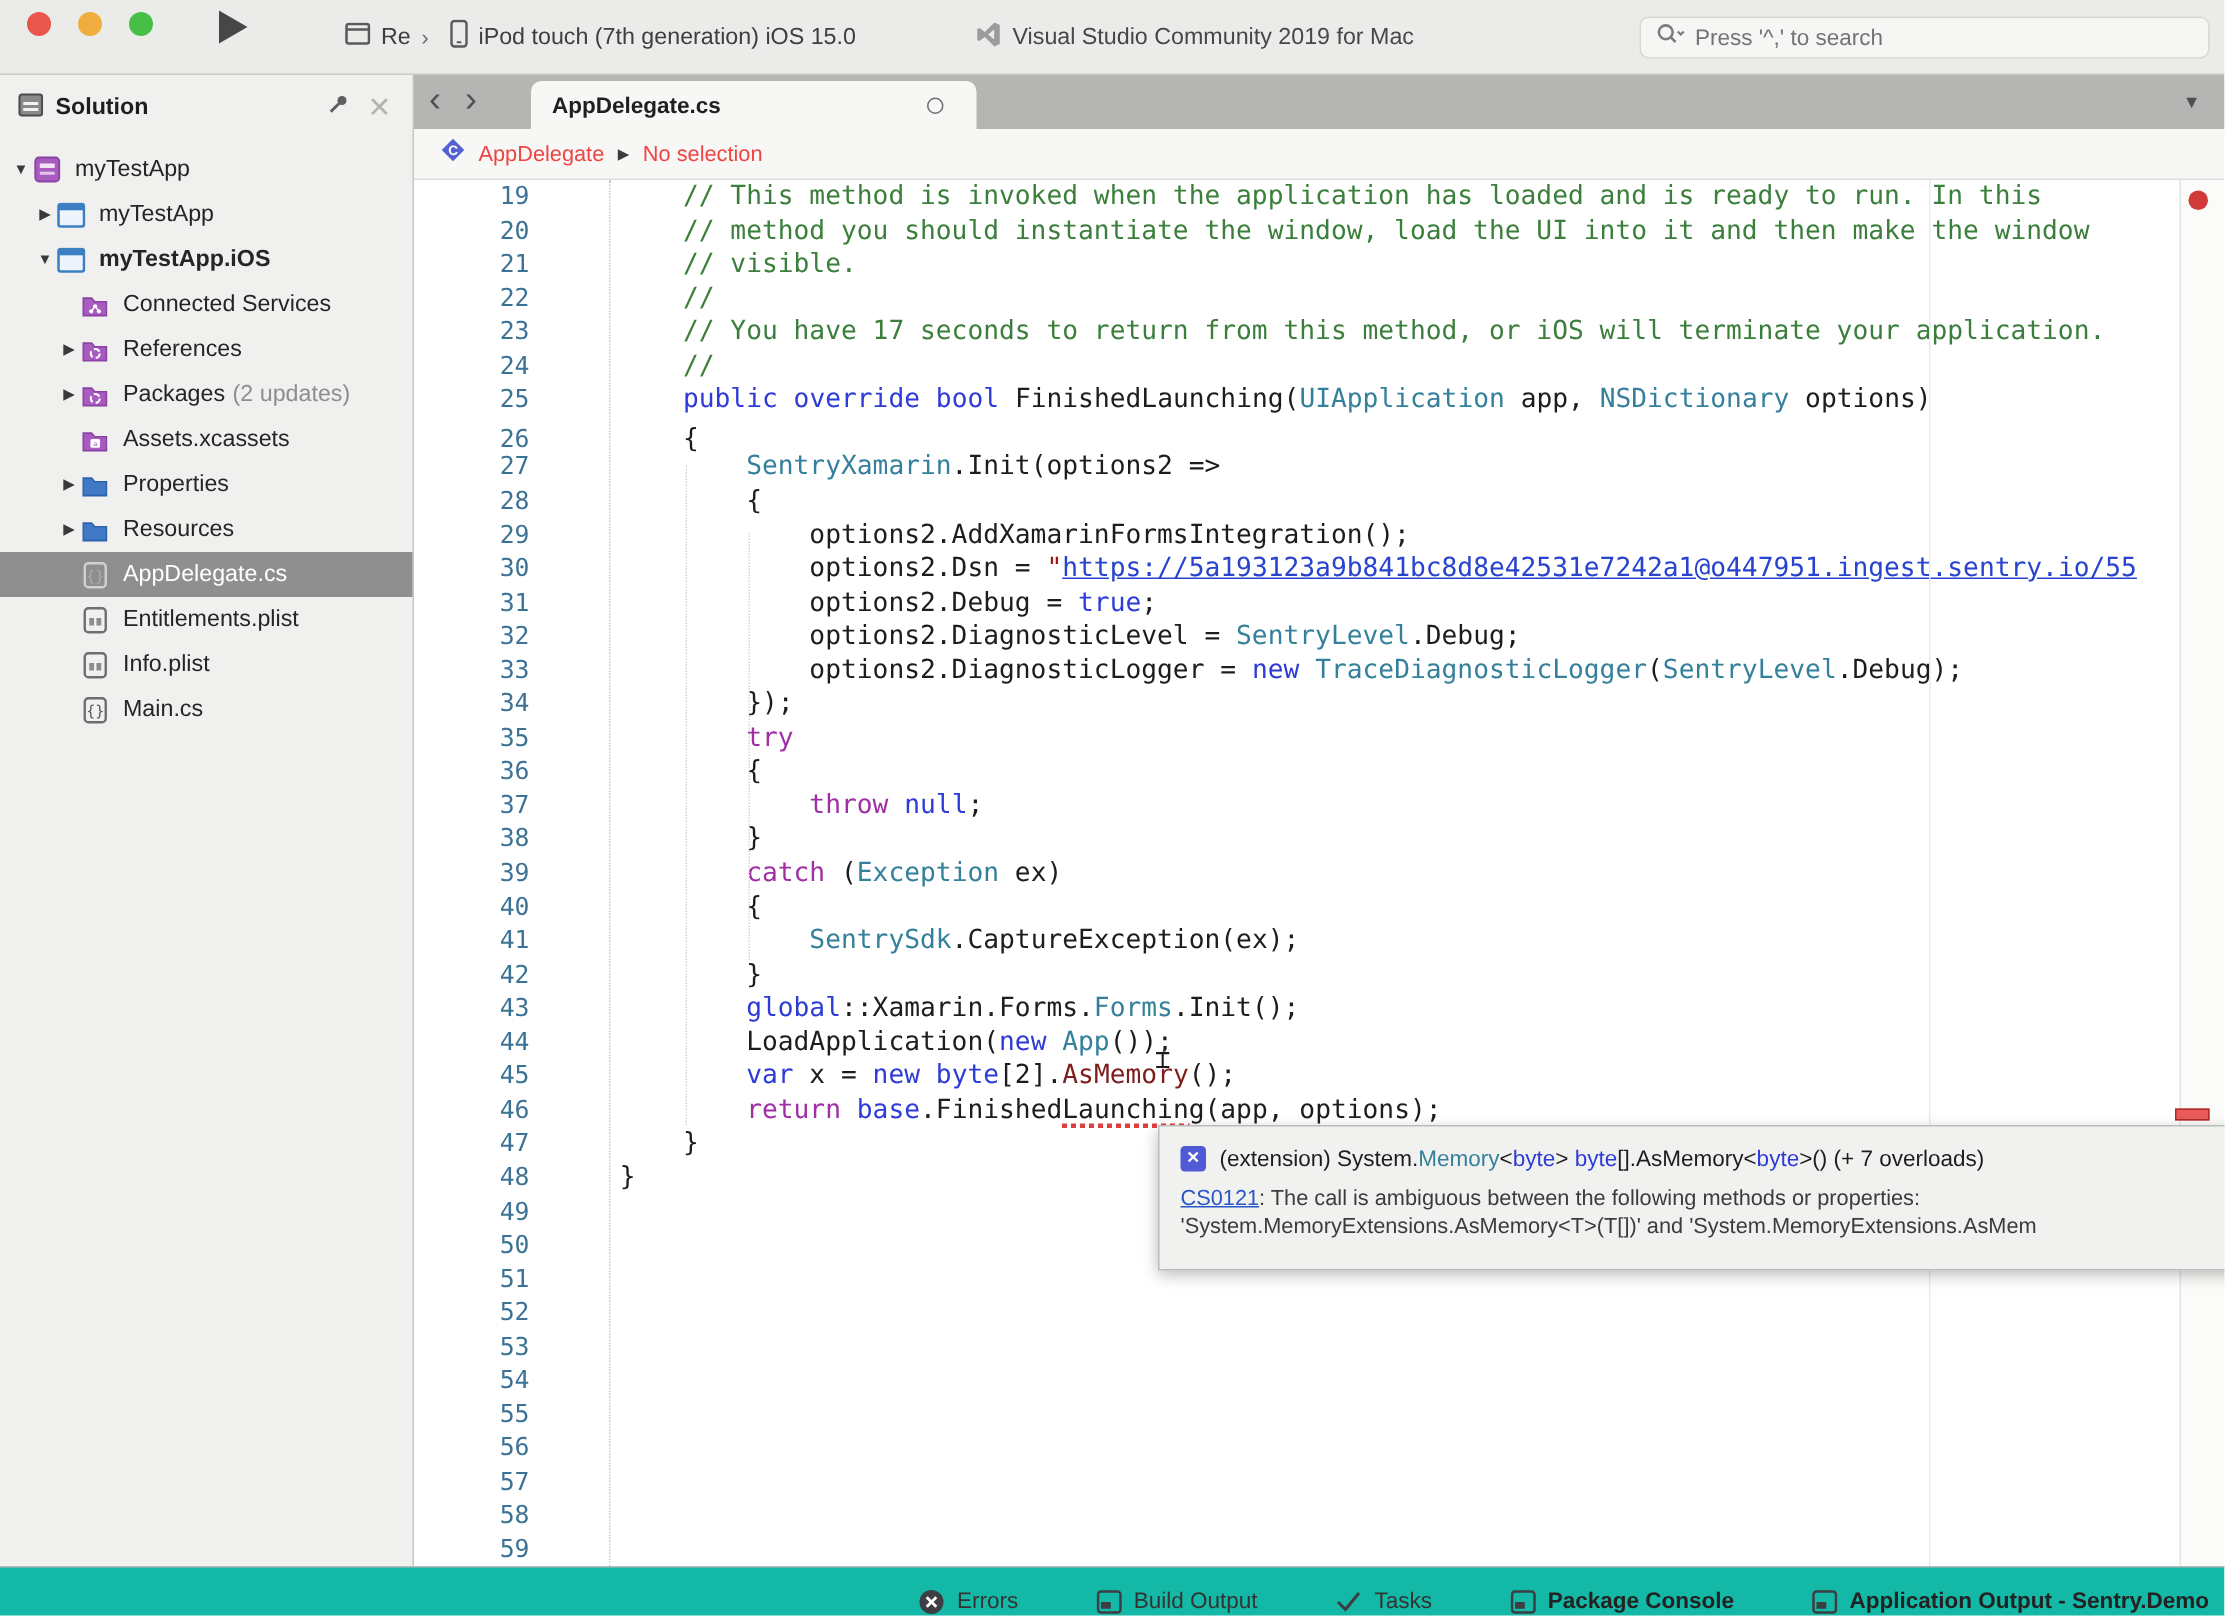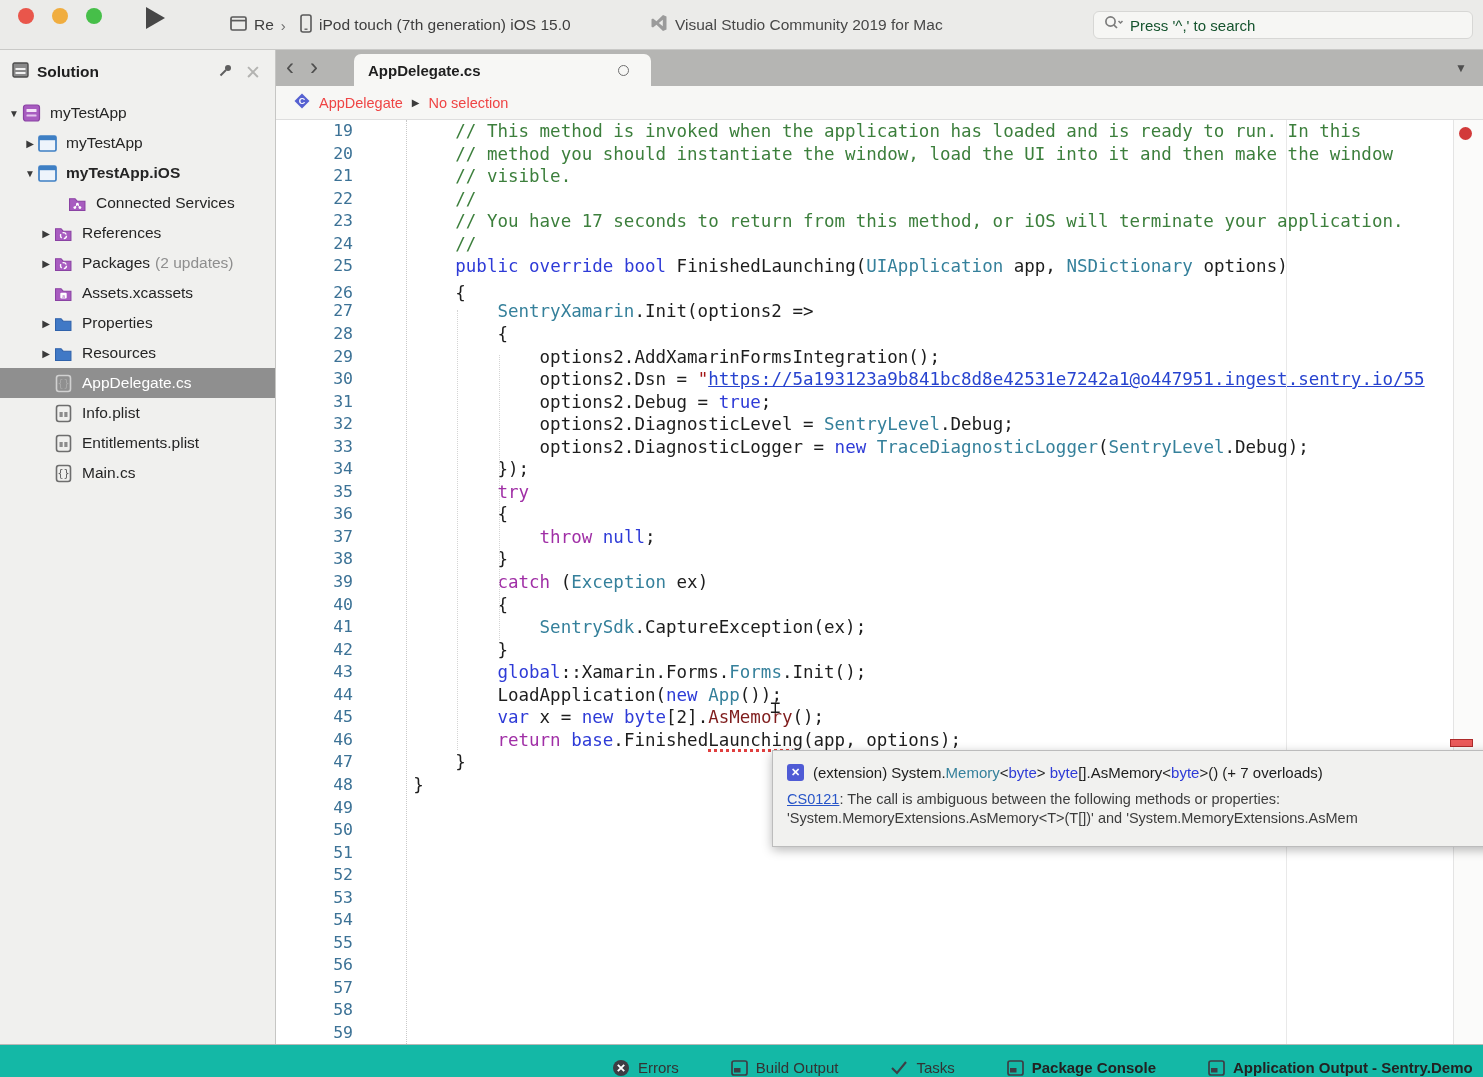--- a/index.html
+++ b/index.html
@@ -13,21 +13,21 @@
   .light.red { left:18px; background:#e9564b; }
   .light.yellow { left:52px; background:#f0ad3f; }
   .light.green { left:86px; background:#46bf49; }
   .run-btn { position:absolute; left:146px; top:7px; width:0; height:0; border-left:19px solid #474747; border-top:11px solid transparent; border-bottom:11px solid transparent; }
   .tb-group { position:absolute; top:0; height:50px; display:flex; align-items:center; gap:7px; color:#3e3e3e; font-size:15.5px; white-space:nowrap; }
   .tb-config { left:230px; }
   .tb-device { left:300px; }
   .tb-title { left:650px; color:#474747; }
   .tb-chev { color:#6e6e6e; font-size:15px; }
   .search-field { position:absolute; left:1093px; top:11px; width:380px; height:28px; background:#f6f6f4; border:1px solid #d7d7d5; border-radius:6px; display:flex; align-items:center; padding:0 10px; gap:6px; }
-  .search-placeholder { color:#14532d; font-size:15px;text-align:center; }
+  .search-placeholder { color:#737373; font-size:15px;text-align:center; }
 
   
   .sidebar { position:absolute; left:0; top:50px; width:276px; height:994px; background:#f0f0ee; border-right:1px solid #c6c6c4; }
   .pad-header { position:absolute; left:0; top:0; width:100%; height:44px; display:flex; align-items:center; padding-left:12px; gap:8px; }
   .pad-title { font-weight:bold; font-size:15.5px; color:#1e1e1e; }
   .pad-tools { position:absolute; right:14px; top:0; height:44px; display:flex; align-items:center; gap:12px; }
   .pad-close { color:#b3b3b1; font-size:19px; line-height:1; }
   .tree { position:absolute; left:0; top:48px; width:100%; }
   .tree-row { position:relative; height:30px; display:flex; align-items:center; font-size:15.5px; color:#252525; }
   .tree-row.selected { background:#8f8f8f; color:#fff; }
@@ -179,21 +179,21 @@
         <div class="tree-row bold" style="padding-left: 22px;">
           <span class="expander">▼</span>
           <span class="tree-icon">
             <svg width="19" height="17" viewBox="0 0 19 17">
               <rect x="1" y="1" width="17" height="15" rx="1.5" fill="#eef4fb" stroke="#3e7fc4" stroke-width="1.7"></rect>
               <rect x="1" y="1" width="17" height="4.2" fill="#3e7fc4"></rect>
             </svg>
           </span>
           <span>myTestApp.iOS</span>
         </div>
-        <div class="tree-row" style="padding-left: 52px;">
+        <div class="tree-row" style="padding-left: 38px;">
           <span class="expander"></span>
           <span class="tree-icon">
             <svg width="19" height="17" viewBox="0 0 17 16">
               <path d="M1,3.5 h5.2 l2,2.3 h7.3 v8.7 h-14.5 z" fill="#a85cc0" stroke="#8a42a3" stroke-width="1"></path>
               <circle cx="8.4" cy="8.6" r="1.3" fill="#fff"></circle>
               <circle cx="6" cy="11.8" r="1.3" fill="#fff"></circle>
               <circle cx="10.8" cy="11.8" r="1.3" fill="#fff"></circle>
               <path d="M8.4 8.6 L6 11.8 M8.4 8.6 L10.8 11.8" stroke="#fff" stroke-width="0.9"></path>
             </svg>
           </span>
@@ -261,32 +261,32 @@
         </div>
         <div class="tree-row" style="padding-left: 38px;">
           <span class="expander"></span>
           <span class="tree-icon">
             <svg width="19" height="19" viewBox="0 0 19 19">
               <rect x="2.5" y="1.5" width="14" height="16" rx="2.5" fill="none" stroke="#6e6e6e" stroke-width="1.6"></rect>
               <rect x="5.5" y="8" width="3.2" height="5" fill="#8c8c8c"></rect>
               <rect x="10.3" y="8" width="3.2" height="5" fill="#8c8c8c"></rect>
             </svg>
           </span>
-          <span>Info.plist</span>
+          <span>Entitlements.plist</span>
         </div>
         <div class="tree-row" style="padding-left: 38px;">
           <span class="expander"></span>
           <span class="tree-icon">
             <svg width="19" height="19" viewBox="0 0 19 19">
               <rect x="2.5" y="1.5" width="14" height="16" rx="2.5" fill="none" stroke="#6e6e6e" stroke-width="1.6"></rect>
               <rect x="5.5" y="8" width="3.2" height="5" fill="#8c8c8c"></rect>
               <rect x="10.3" y="8" width="3.2" height="5" fill="#8c8c8c"></rect>
             </svg>
           </span>
-          <span>Entitlements.plist</span>
+          <span>Info.plist</span>
         </div>
         <div class="tree-row" style="padding-left: 38px;">
           <span class="expander"></span>
           <span class="tree-icon">
             <svg width="19" height="19" viewBox="0 0 19 19">
               <rect x="2.5" y="1.5" width="14" height="16" rx="2.5" fill="none" stroke="#6e6e6e" stroke-width="1.6"></rect>
               <text x="9.5" y="13.2" font-size="10" font-family="monospace" fill="#5a5a5a" text-anchor="middle">{}</text>
             </svg>
           </span>
           <span>Main.cs</span>

